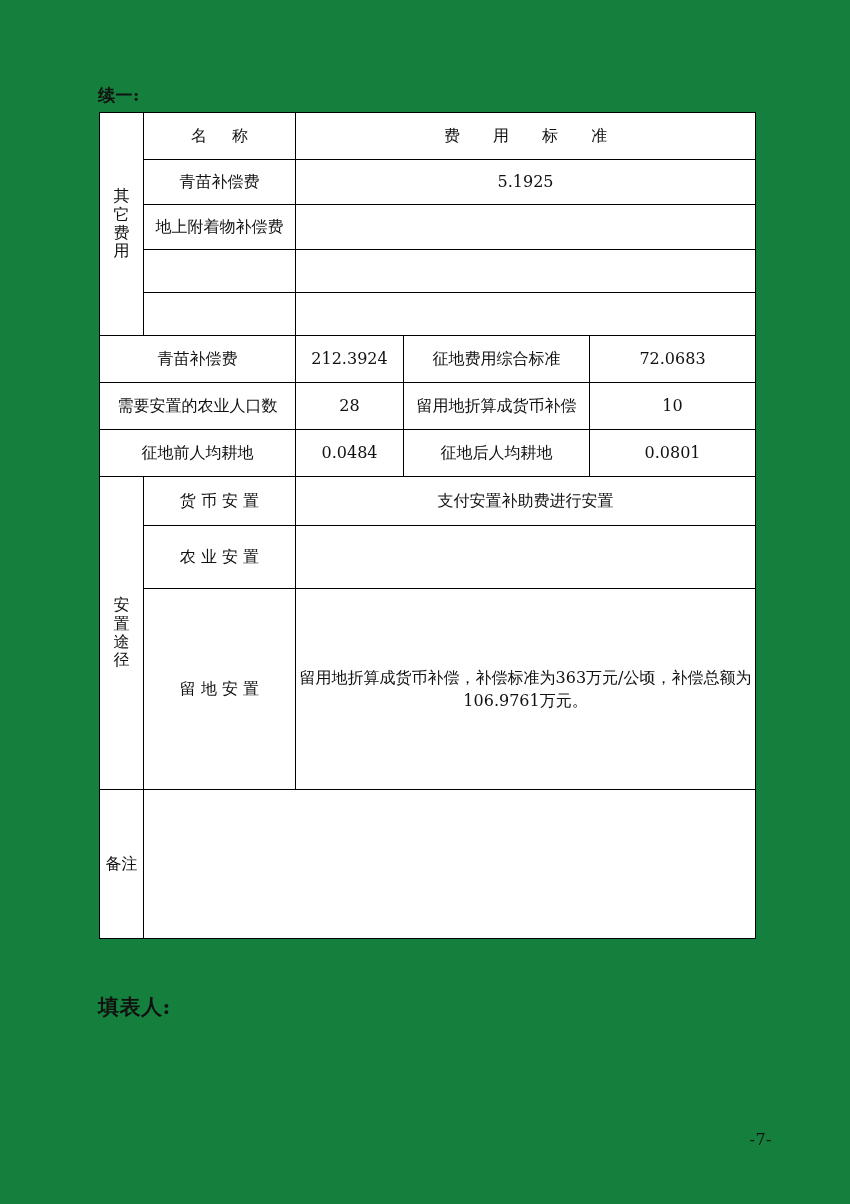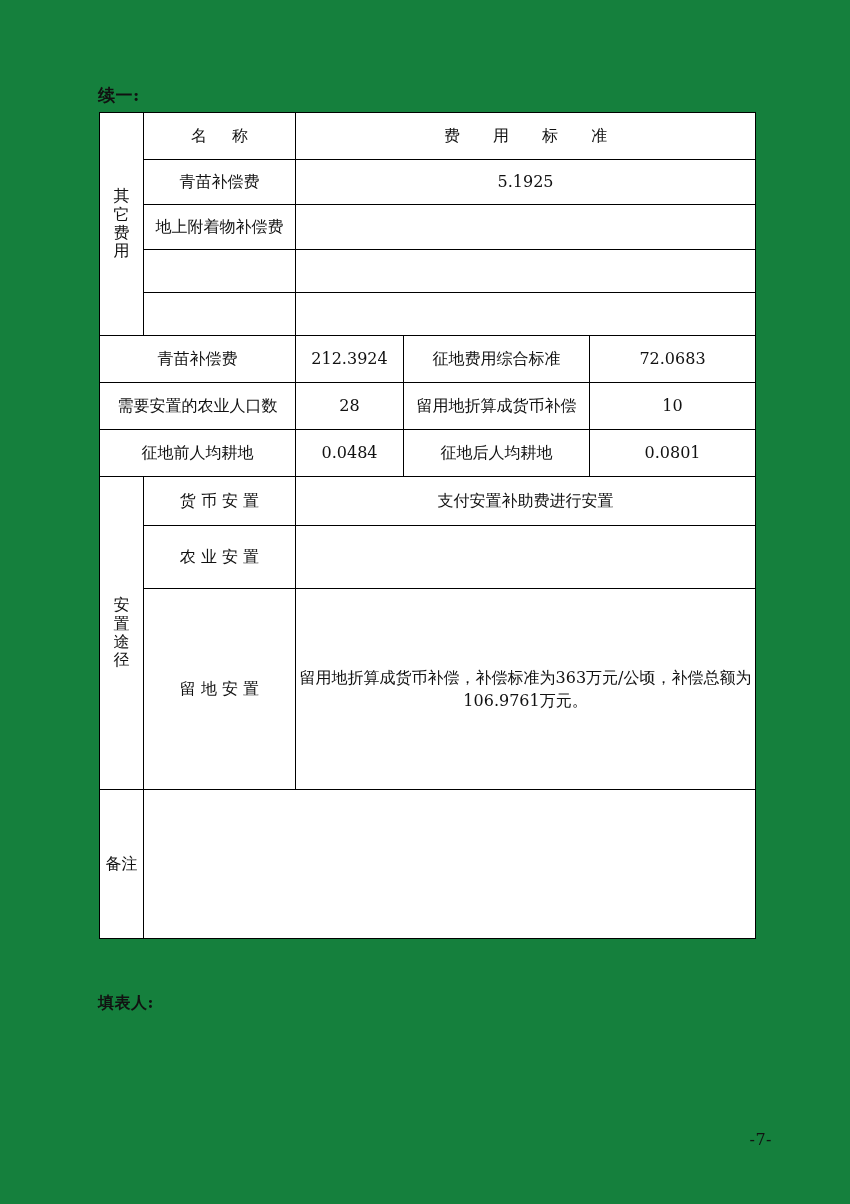--- a/index.html
+++ b/index.html
@@ -110,21 +110,21 @@
   .h-mny  { height: 48px; }
   .h-agri { height: 62px; }
   .h-land { height: 200px; }
   .h-note { height: 148px; margin-left: 36px; }
 
   
   .filler {
     position: absolute;
     left: 98px;
     top: 993px;
-    font-size: 16px;
+    font-size: 21px;
     font-weight: 600;
     letter-spacing: 0.5px;
     white-space: nowrap;
   }
   .page-no {
     position: absolute;
     left: 0;
     top: 1130px;
     width: 772px;
     text-align: right;

